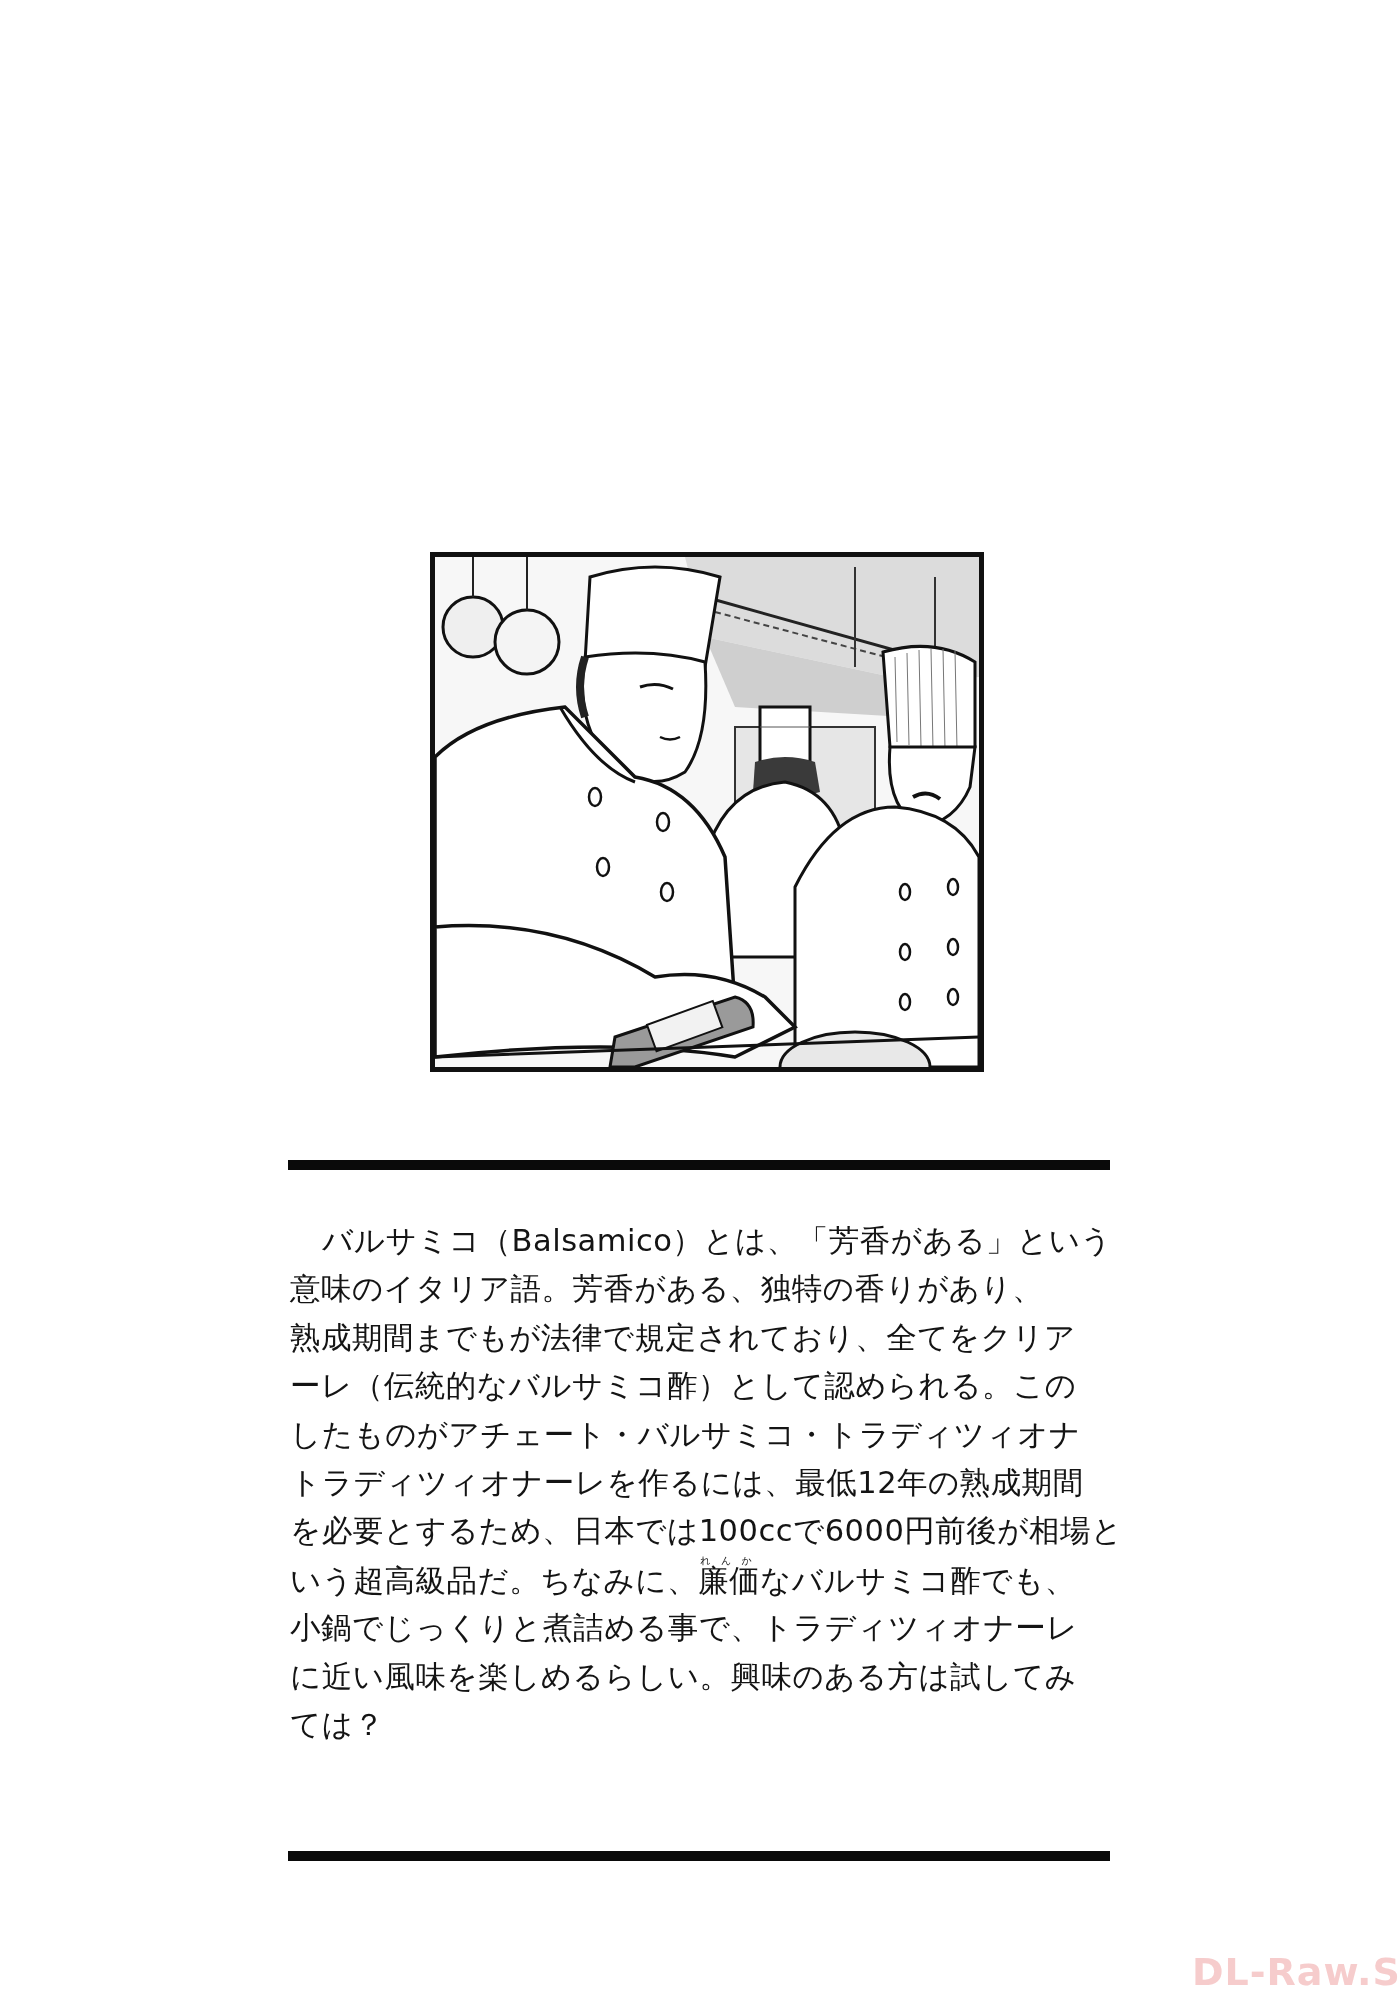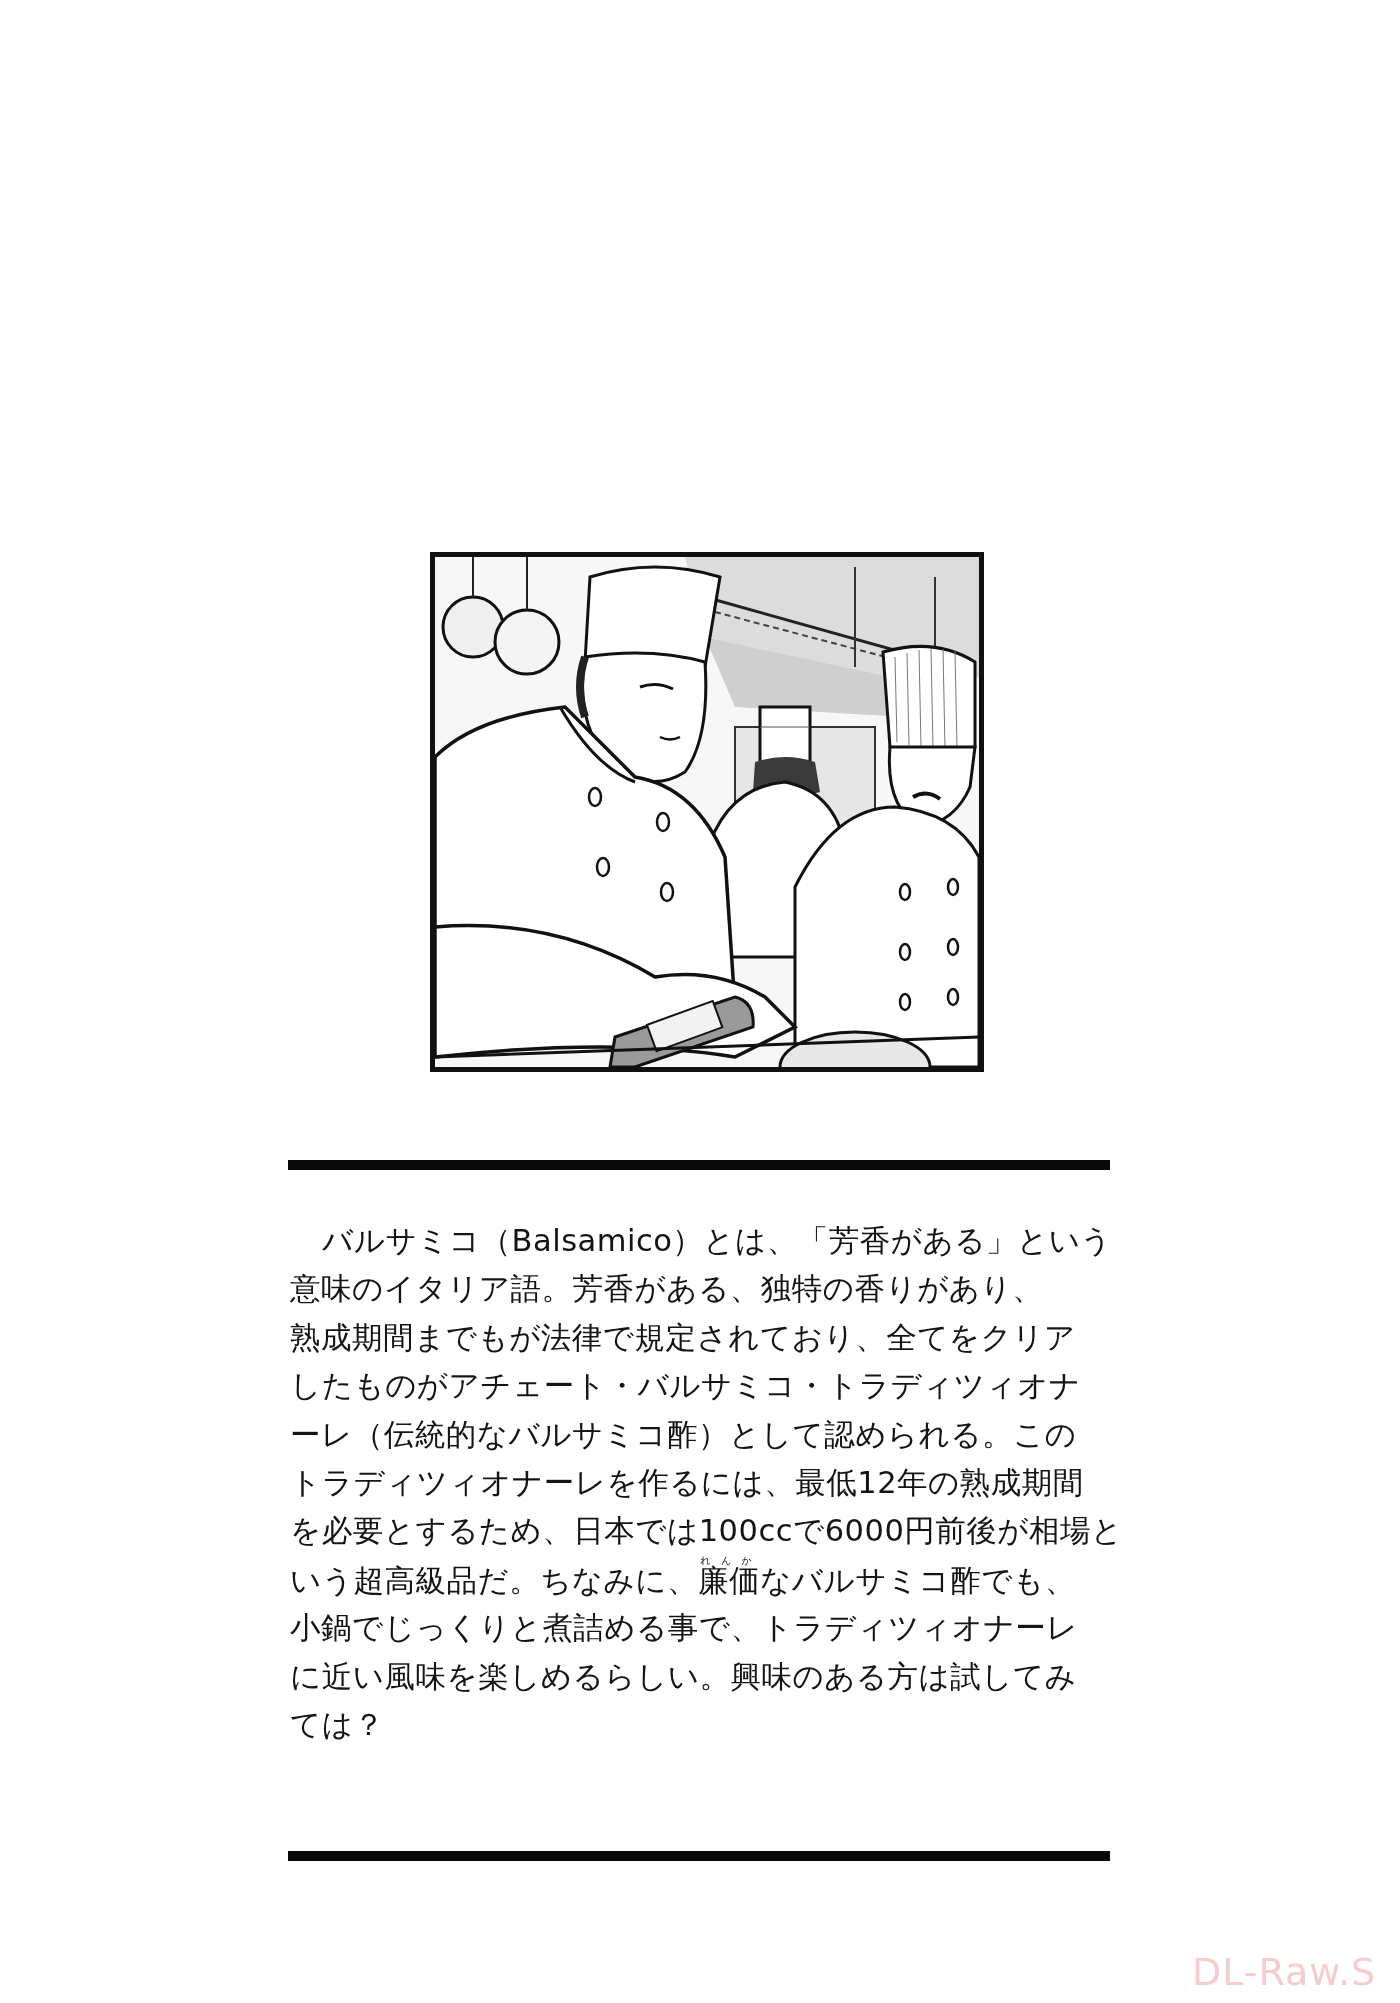--- a/index.html
+++ b/index.html
@@ -24,21 +24,21 @@
     .body-text {
       position: absolute; left: 290px; top: 1188px; width: 820px;
       margin: 0; font-size: 30.5px; line-height: 48.4px;
       letter-spacing: 0.5px; white-space: nowrap;
     }
     .body-text .line { display: block; height: 48.4px; }
     .body-text .line.indent { padding-left: 32px; margin-top: 29px; }
     ruby rt { font-size: 10px; letter-spacing: 6px; }
     .watermark {
       position: absolute; left: 1192px; top: 1950px;
-      font-family: "DejaVu Sans", sans-serif; font-weight: normal;
+      font-family: "DejaVu Sans", sans-serif; font-weight: bold;
       font-size: 38px; color: #f6cccc; letter-spacing: 1px; white-space: nowrap;
     }
   </style>
 </head>
 <body>
 
 <div class="panel">
   <svg viewBox="0 0 544 510" preserveAspectRatio="none">
 
     <rect x="0" y="0" width="544" height="510" fill="#f7f7f7"></rect>
@@ -103,22 +103,22 @@
     <line x1="0" y1="500" x2="544" y2="480" stroke="#111" stroke-width="3"></line>
   </svg>
 </div>
 
 <div class="rule top"></div>
 
 <p class="body-text">
   <span class="line indent">バルサミコ（Balsamico）とは、「芳香がある」という</span>
   <span class="line">意味のイタリア語。芳香がある、独特の香りがあり、</span>
   <span class="line">熟成期間までもが法律で規定されており、全てをクリア</span>
+  <span class="line">ーレ（伝統的なバルサミコ酢）として認められる。この</span>
   <span class="line">したものがアチェート・バルサミコ・トラディツィオナ</span>
-  <span class="line">ーレ（伝統的なバルサミコ酢）として認められる。この</span>
   <span class="line">トラディツィオナーレを作るには、最低12年の熟成期間</span>
   <span class="line">を必要とするため、日本では100ccで6000円前後が相場と</span>
   <span class="line"><span>いう超高級品だ。ちなみに、</span><ruby><span>廉価</span><rt>れんか</rt></ruby><span>なバルサミコ酢でも、</span></span>
   <span class="line">小鍋でじっくりと煮詰める事で、トラディツィオナーレ</span>
   <span class="line">に近い風味を楽しめるらしい。興味のある方は試してみ</span>
   <span class="line">ては？</span>
 </p>
 
 <div class="rule bottom"></div>
 

